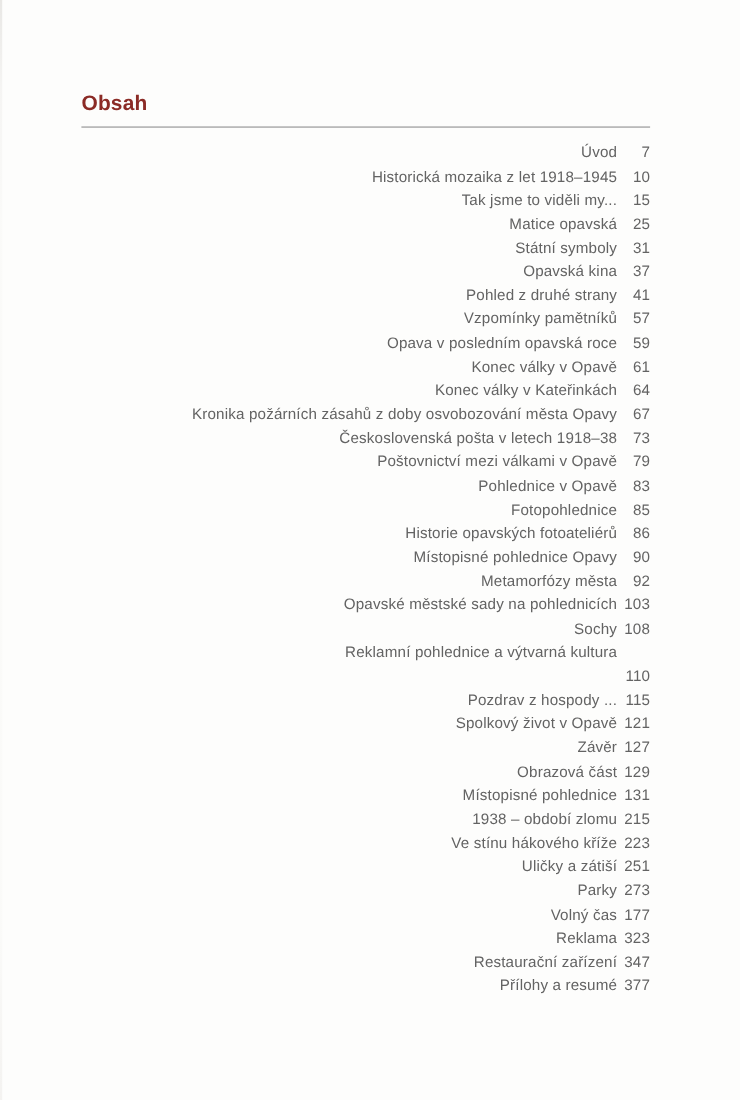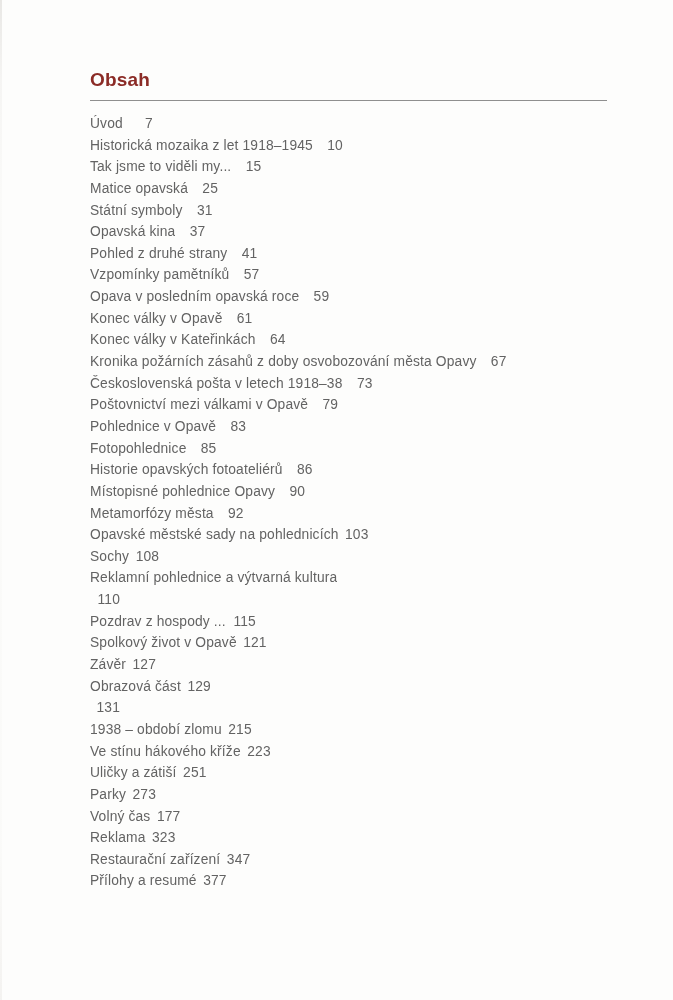--- a/index.html
+++ b/index.html
@@ -24,43 +24,42 @@
   .scan-edge{
     position:absolute;
     left:0;top:0;bottom:0;
     width:2px;
     background:linear-gradient(to bottom,#d8d6d2 0%,#efeeec 8%,#f8f8f6 20%,#f8f8f6 85%,#eceae7 100%);
     opacity:.55;
   }
   .content{
     position:absolute;
     left:74px;
-    top:69px;
+    top:84px;
     width:517px;
-    margin-left:16px;
   }
   .doc-title{
     margin:0;
     font-size:19px;
     line-height:22px;
     font-weight:bold;
     letter-spacing:.2px;
     color:var(--title-color);
   }
   .rule{
     height:1px;
     background:var(--rule-color);
     margin-top:9px;
   }
   .toc{
     margin-top:12px;
   }
   .toc-row{
     display:flex;
-    justify-content:flex-start;
+    justify-content:flex-end;
     align-items:baseline;
     height:21.65px;
     line-height:21.65px;
     font-size:13.8px;
     letter-spacing:.15px;
     color:var(--text-color);
     white-space:nowrap;
   }
   .toc-label{
     overflow:hidden;
@@ -180,20 +179,21 @@
         </div>
         <div class="toc-row">
           <span class="toc-label">Závěr</span>
           <span class="toc-page">127</span>
         </div>
         <div class="toc-row">
           <span class="toc-label">Obrazová část</span>
           <span class="toc-page">129</span>
         </div>
         <div class="toc-row">
+          <span class="toc-label">Místopisné pohlednice</span>
           <span class="toc-page">131</span>
         </div>
         <div class="toc-row">
           <span class="toc-label">1938 – období zlomu</span>
           <span class="toc-page">215</span>
         </div>
         <div class="toc-row">
           <span class="toc-label">Ve stínu hákového kříže</span>
           <span class="toc-page">223</span>
         </div>

